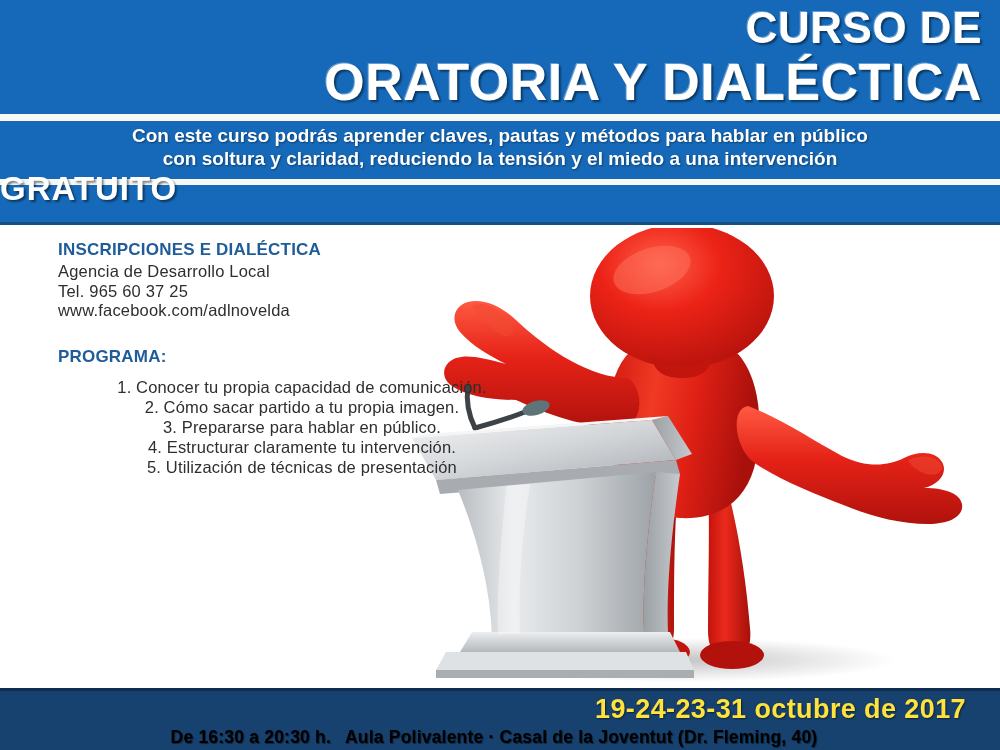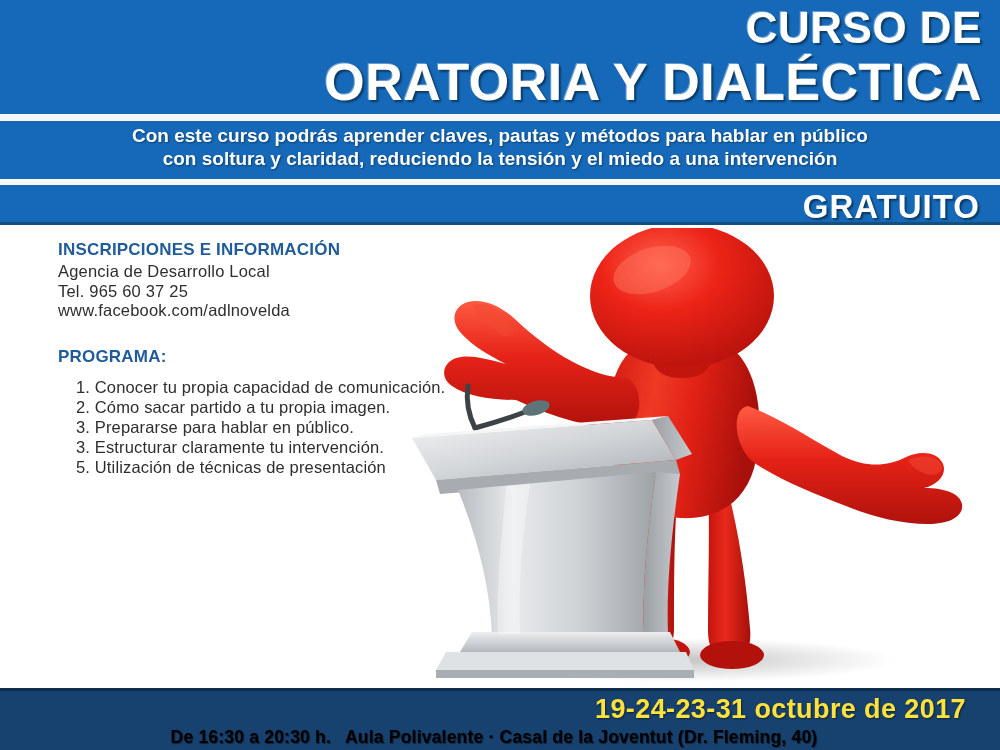--- a/index.html
+++ b/index.html
@@ -96,26 +96,25 @@
     font-weight: bold;
     font-size: 19px;
     line-height: 23px;
     text-shadow: 1px 1px 2px rgba(0,0,0,0.40);
     text-align: center;
   }
 
   .free-block {
     position: absolute;
     left: 0;
-    top: 188px;
-    width: 1000px;
-    text-align: right;
+    top: 170px;
+    width: 1000px;
+    text-align: left;
     padding-right: 20px;
     box-sizing: border-box;
-    padding-left: 30px;
   }
   .free-label {
     color: #ffffff;
     font-weight: bold;
     font-size: 33px;
     letter-spacing: 1px;
     text-shadow: 2px 2px 2px rgba(0,0,0,0.45);
   }
 
   
@@ -161,20 +160,21 @@
     color: #1f5c99;
     font-weight: bold;
     font-size: 17px;
     letter-spacing: 0.2px;
     margin: 26px 0 10px 0;
   }
   .program-list {
     margin: 0;
     padding: 0;
     list-style: none;
+    text-align: center;
   }
   .program-list li {
     color: #2e2e2e;
     font-size: 16.5px;
     line-height: 20px;
     letter-spacing: 0.15px;
     padding-left: 18px;
   }
 
   
@@ -368,33 +368,33 @@
 
       <path d="M92 404 L290 404 L300 424 L80 424 Z" fill="url(#baseGrad)"></path>
       <path d="M66 424 L306 424 L314 442 L56 442 Z" fill="#dfe2e4"></path>
       <path d="M56 442 L314 442 L314 450 L56 450 Z" fill="#a9aeb2"></path>
 
       <path d="M126 258 L150 256 C142 310 138 358 140 406 L118 406 C116 358 122 308 126 258 Z" fill="#ffffff" opacity="0.35"></path>
     </svg>
   </div>
 
   <div class="info-col">
-    <div class="info-heading">INSCRIPCIONES E INFORMACIÓN</div>
+    <div class="info-heading">INSCRIPCIONES E DIALÉCTICA</div>
     <ul class="info-lines">
       <li>Agencia de Desarrollo Local</li>
       <li>Tel. 965 60 37 25</li>
       <li>www.facebook.com/adlnovelda</li>
     </ul>
 
     <div class="program-heading">PROGRAMA:</div>
     <ul class="program-list">
       <li>1. Conocer tu propia capacidad de comunicación.</li>
       <li>2. Cómo sacar partido a tu propia imagen.</li>
       <li>3. Prepararse para hablar en público.</li>
-      <li>3. Estructurar claramente tu intervención.</li>
+      <li>4. Estructurar claramente tu intervención.</li>
       <li>5. Utilización de técnicas de presentación</li>
     </ul>
   </div>
 
   <div class="footer-band-edge"></div>
   <div class="footer-band"></div>
   <div class="footer-date">19-24-23-31 octubre de 2017</div>
   <div class="footer-detail">
     <span class="time">De 16:30 a 20:30 h.</span><span>Aula Polivalente · Casal de la Joventut (Dr. Fleming, 40)</span>
   </div>

